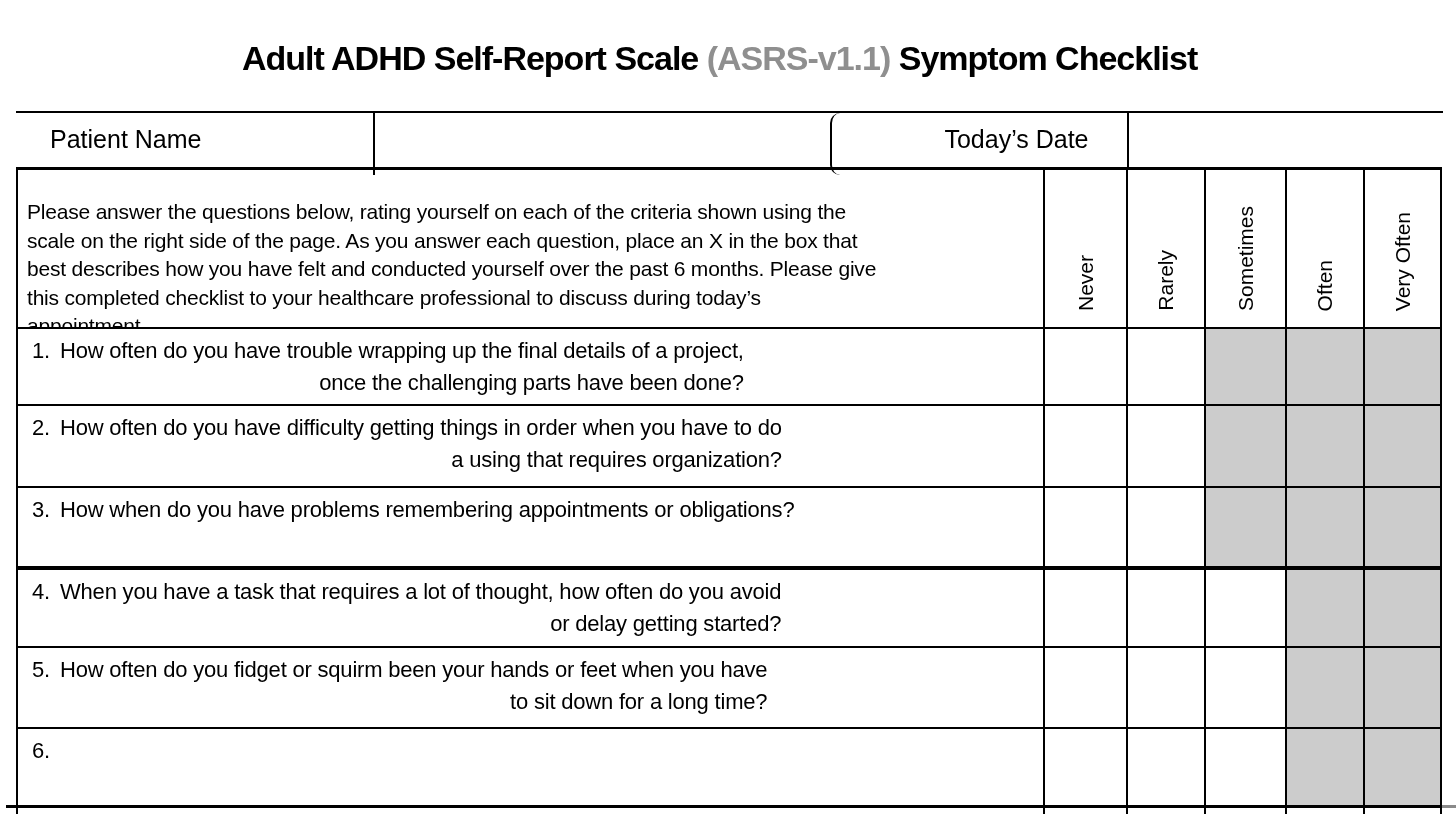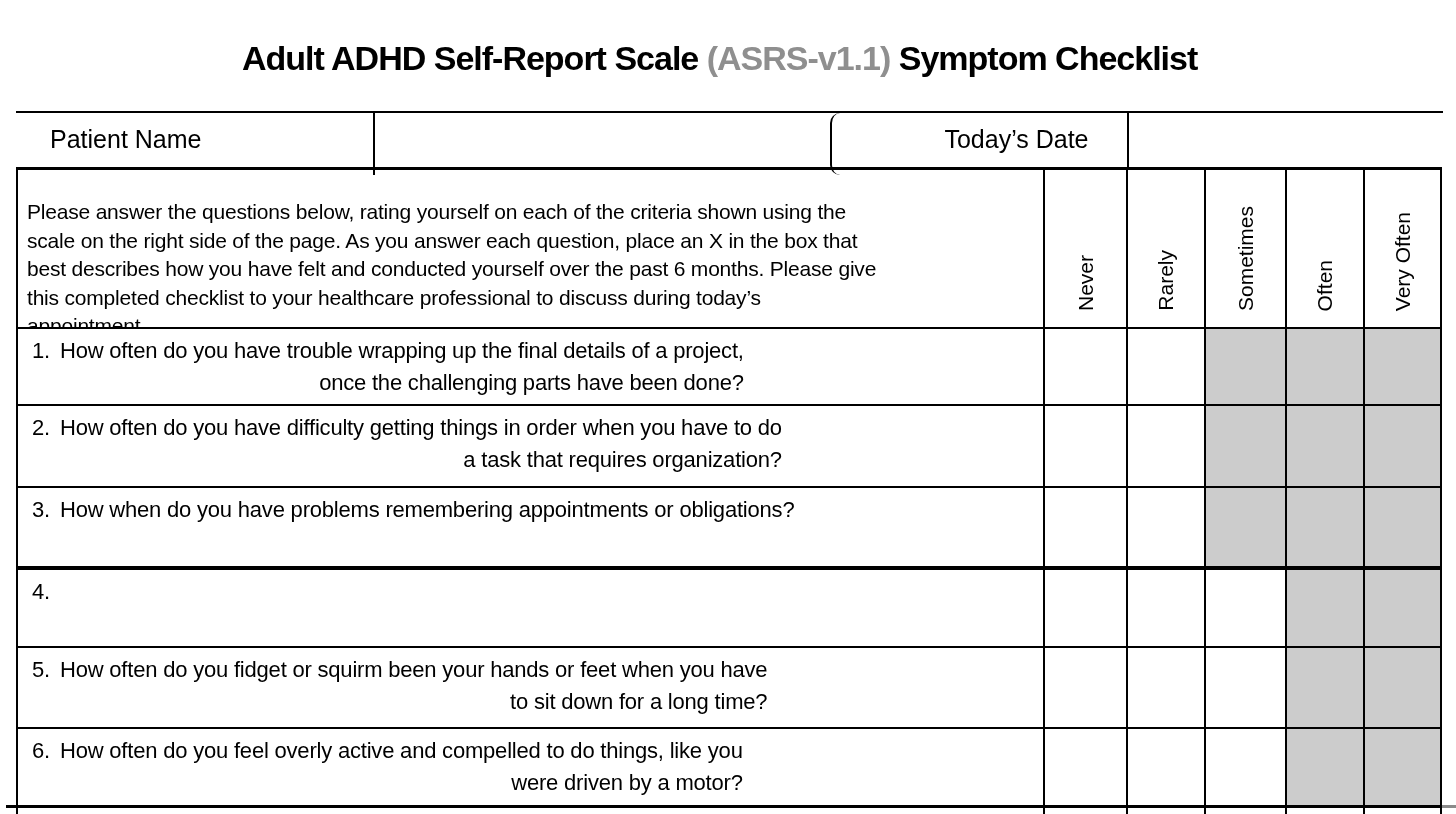--- a/index.html
+++ b/index.html
@@ -106,62 +106,62 @@
   </div>
   <div class="c r bt2"></div>
   <div class="c r bt2"></div>
   <div class="c r bt2 shaded"></div>
   <div class="c r bt2 shaded"></div>
   <div class="c r bt2 shaded"></div>
 
   <div class="c bt2 q">
     <span class="qnum">2.</span>
     <span class="qtext">How often do you have difficulty getting things in order when you have to do
-a task that requires organization?</span>
+a using that requires organization?</span>
   </div>
   <div class="c r bt2"></div>
   <div class="c r bt2"></div>
   <div class="c r bt2 shaded"></div>
   <div class="c r bt2 shaded"></div>
   <div class="c r bt2 shaded"></div>
 
   <div class="c bt2 q">
     <span class="qnum">3.</span>
     <span class="qtext">How when do you have problems remembering appointments or obligations?</span>
   </div>
   <div class="c r bt2"></div>
   <div class="c r bt2"></div>
   <div class="c r bt2 shaded"></div>
   <div class="c r bt2 shaded"></div>
   <div class="c r bt2 shaded"></div>
 
   <div class="c bt4 q">
     <span class="qnum">4.</span>
+    <span class="qtext">When you have a task that requires a lot of thought, how often do you avoid
+or delay getting started?</span>
   </div>
   <div class="c r bt4"></div>
   <div class="c r bt4"></div>
   <div class="c r bt4"></div>
   <div class="c r bt4 shaded"></div>
   <div class="c r bt4 shaded"></div>
 
   <div class="c bt2 q">
     <span class="qnum">5.</span>
     <span class="qtext">How often do you fidget or squirm been your hands or feet when you have
 to sit down for a long time?</span>
   </div>
   <div class="c r bt2"></div>
   <div class="c r bt2"></div>
   <div class="c r bt2"></div>
   <div class="c r bt2 shaded"></div>
   <div class="c r bt2 shaded"></div>
 
   <div class="c bt2 q">
     <span class="qnum">6.</span>
-    <span class="qtext">How often do you feel overly active and compelled to do things, like you
-were driven by a motor?</span>
   </div>
   <div class="c r bt2"></div>
   <div class="c r bt2"></div>
   <div class="c r bt2"></div>
   <div class="c r bt2 shaded"></div>
   <div class="c r bt2 shaded"></div>
 
   <div class="c bt3"></div>
   <div class="c r bt3"></div>
   <div class="c r bt3"></div>

